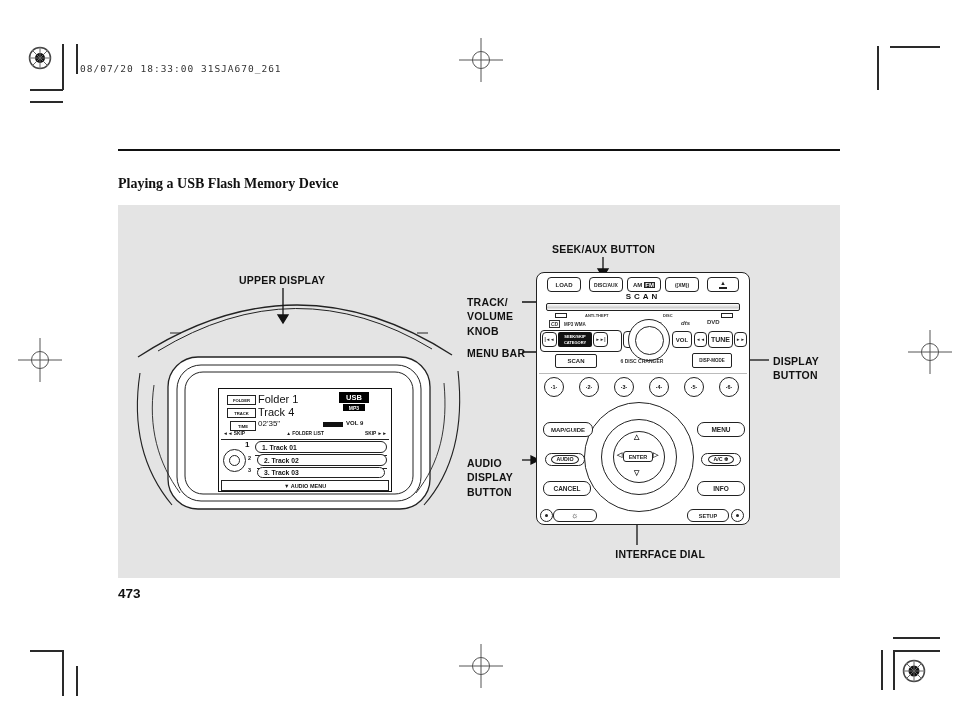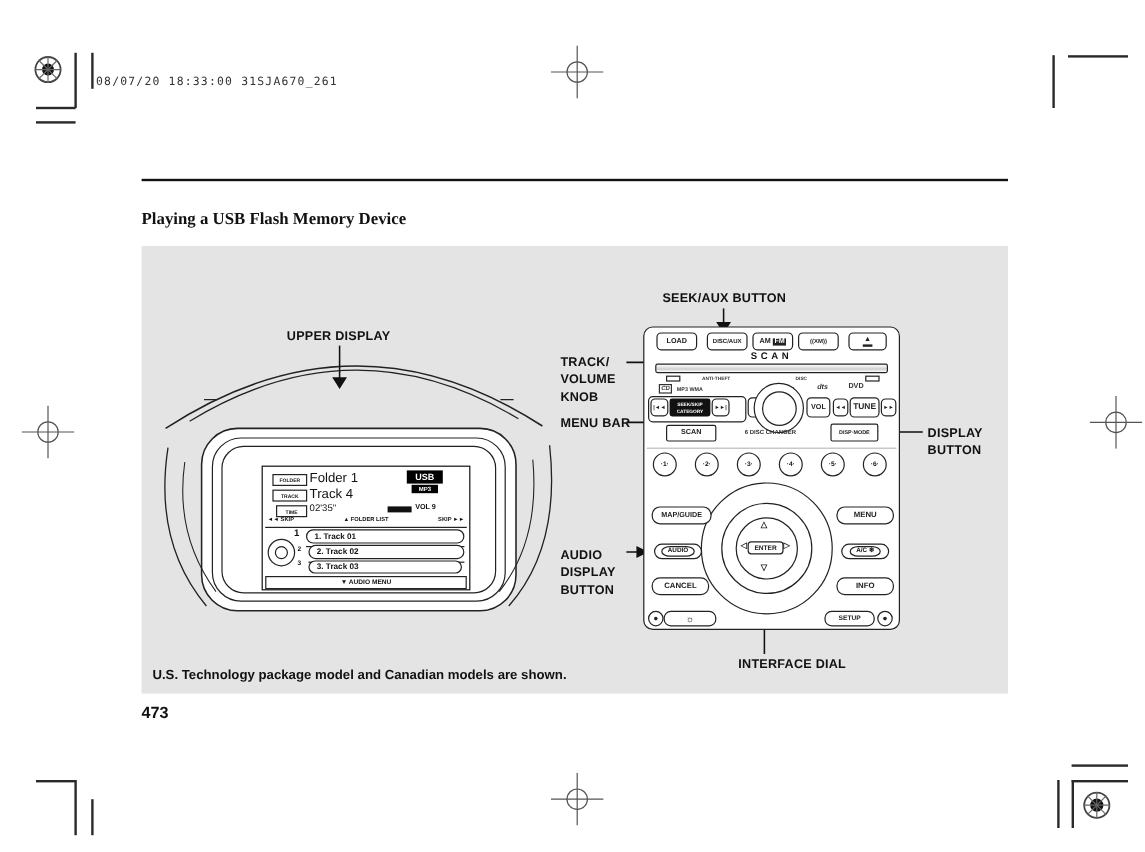--- a/index.html
+++ b/index.html
@@ -301,17 +301,16 @@
 VOLUME
 KNOB</div>
     <div class="callout" style="left:349px;top:141px">MENU BAR</div>
     <div class="callout" style="left:655px;top:149px">DISPLAY
 BUTTON</div>
     <div class="callout" style="left:349px;top:251px">AUDIO
 DISPLAY
 BUTTON</div>
     <div class="callout" style="left:455px;top:342px;width:132px;text-align:right">INTERFACE DIAL</div>
 
-    <div class="caption">U.S. Technology package model and Canadian models are shown.</div>
   </div>
 
   <div class="pagenum">473</div>
 </div>
 
 </body></html>

